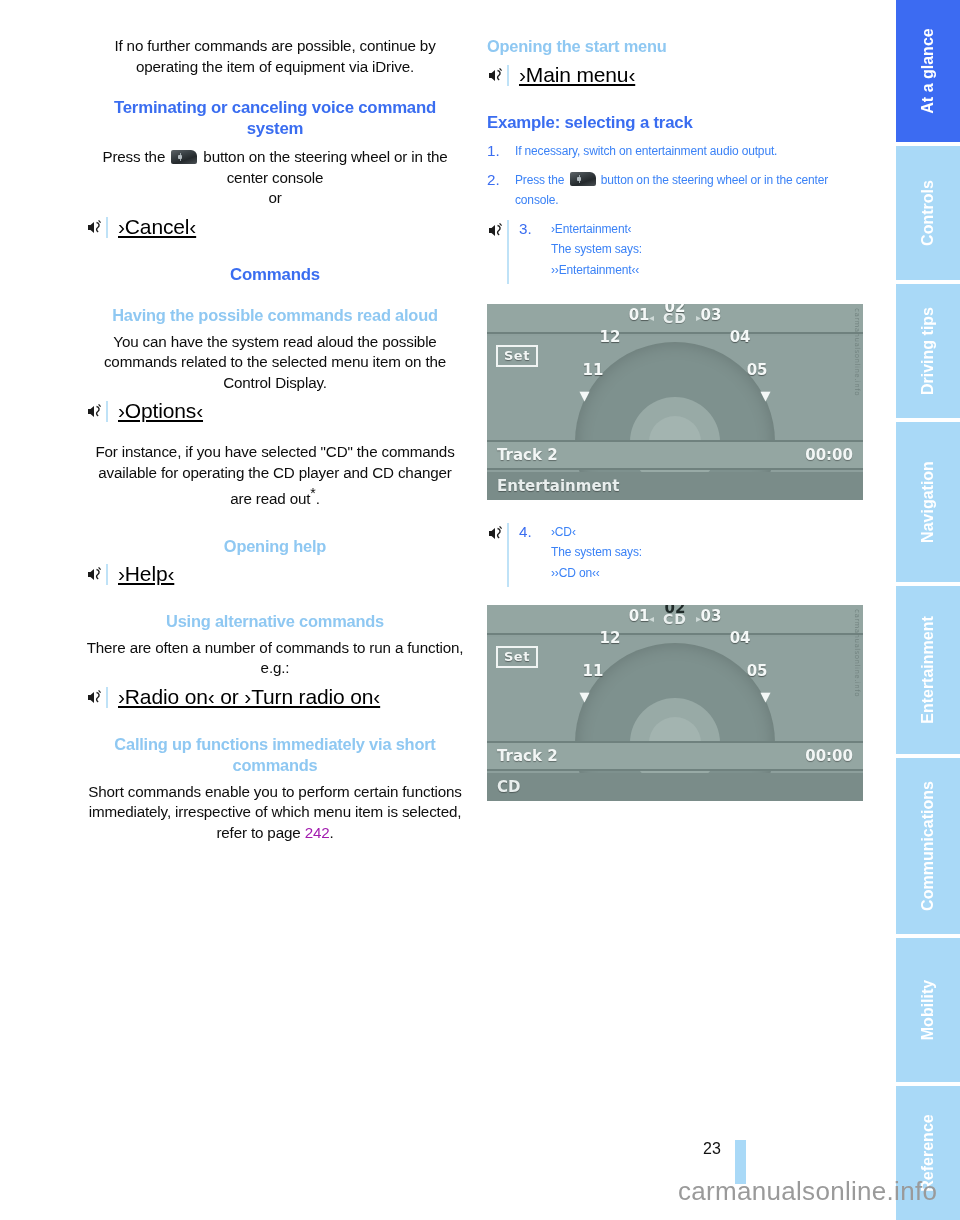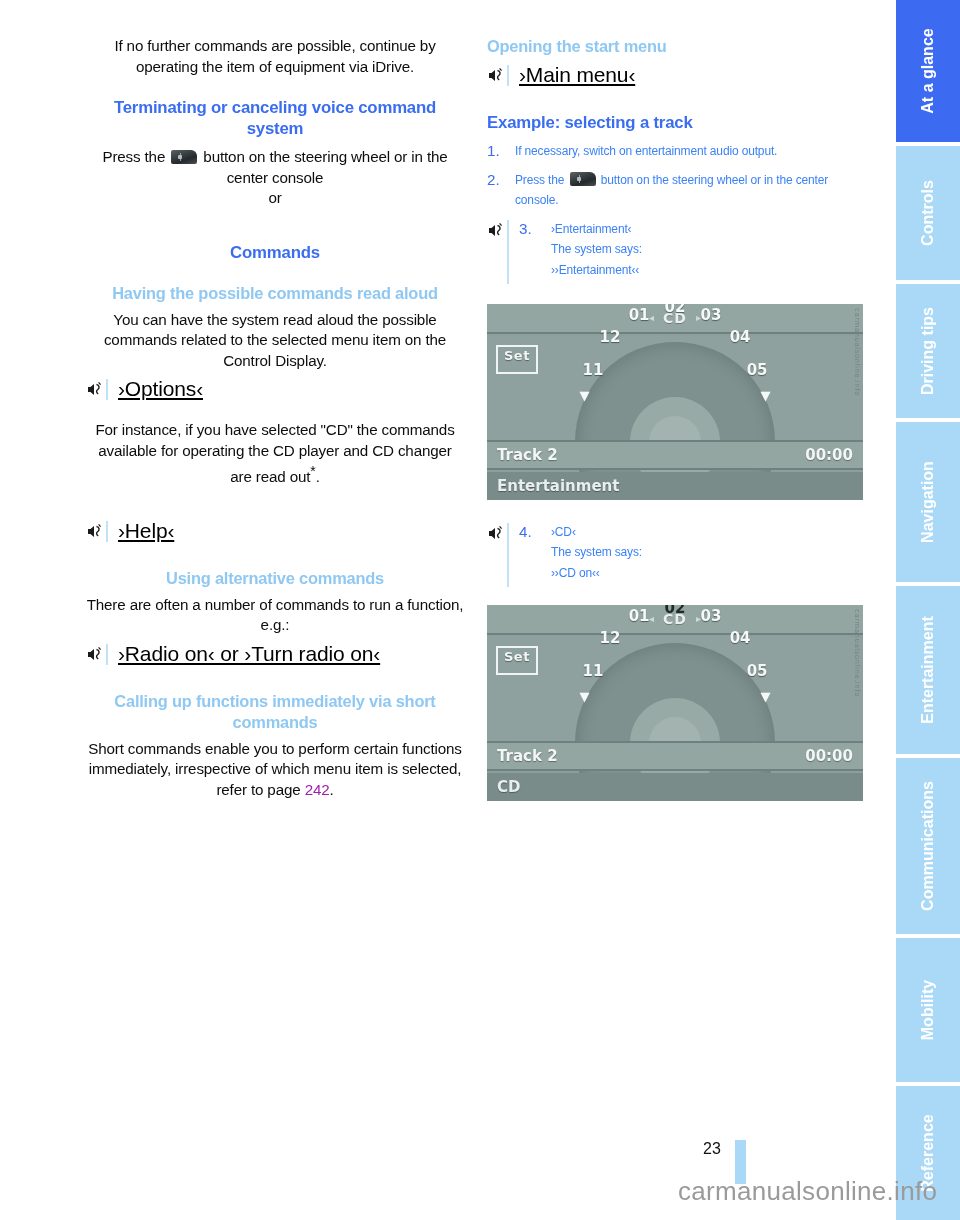--- a/index.html
+++ b/index.html
@@ -164,21 +164,21 @@
     color: #cfdad8; font-size: 10px;
   }
   .idrive .stage {
     position: absolute; left: 0; top: 32px;
     width: 100%; height: 104px;
     background: #8fa19e;
   }
   .idrive .setbox {
     position: absolute; left: 9px; top: 9px;
     border: 2px solid #f0f4f3;
-    padding: 1px 6px 9px 6px;
+    padding: 1px 6px 2px 6px;
     color: #f2f6f5;
     font-size: 13px;
     font-weight: bold;
     letter-spacing: .5px;
     text-shadow: 0 1px 1px rgba(0,0,0,.4);
   }
   .dial {
     position: absolute;
     left: 50%; top: 6px;
     transform: translateX(-50%);
@@ -334,126 +334,140 @@
 
     <div class="gap-md"></div>
 
     <h2 class="head-main">Terminating or canceling voice command system</h2>
 
     <div style="height:8px"></div>
 
     <p class="body-text"><span>Press the </span><span class="sw-btn"></span><span> button on the steering wheel or in the center console</span></p>
 
     <p class="body-text">or</p>
-
-    <div style="height:7px"></div>
-
-
-    <div class="gap-lg"></div>
-
-    <h2 class="head-main">Commands</h2>
-
-    <div class="gap-md"></div>
-
-    <h3 class="head-sub">Having the possible commands read aloud</h3>
-
-    <div style="height:6px"></div>
-
-    <p class="body-text">You can have the system read aloud the possible commands related to the selected menu item on the Control Display.</p>
 
     <div style="height:7px"></div>
 
     <div class="vc-row">
       <span class="vc-icon">
         <span class="glyph">
           <svg width="17" height="21" viewBox="0 0 17 21">
             <path d="M2 8 L2 13 L4.5 13 L8 16 L8 5 L4.5 8 Z" fill="#1b1b1b"></path>
             <path d="M10.5 5.5 C13.5 6 13.8 9 11.8 10.5 C10 11.8 10.2 13.8 12.2 14.8" stroke="#1b1b1b" stroke-width="1.4" fill="none"></path>
             <path d="M12.6 3.4 L14.6 5.6" stroke="#1b1b1b" stroke-width="1.2" fill="none"></path>
           </svg>
         </span>
         <span class="bar"></span>
       </span>
-      <span class="vc-text">›Options‹</span>
-    </div>
+      <span class="vc-text">›Cancel‹</span>
+    </div>
+
+    <div class="gap-lg"></div>
+
+    <h2 class="head-main">Commands</h2>
 
     <div class="gap-md"></div>
 
-    <p class="body-text"><span>For instance, if you have selected "CD" the commands available for operating the CD player and CD changer are read out</span><sup style="font-size:14px">*</sup><span>.</span></p>
-
-    <div class="gap-lg"></div>
-
+    <h3 class="head-sub">Having the possible commands read aloud</h3>
 
     <div style="height:6px"></div>
+
+    <p class="body-text">You can have the system read aloud the possible commands related to the selected menu item on the Control Display.</p>
+
+    <div style="height:7px"></div>
 
     <div class="vc-row">
       <span class="vc-icon">
         <span class="glyph">
           <svg width="17" height="21" viewBox="0 0 17 21">
             <path d="M2 8 L2 13 L4.5 13 L8 16 L8 5 L4.5 8 Z" fill="#1b1b1b"></path>
             <path d="M10.5 5.5 C13.5 6 13.8 9 11.8 10.5 C10 11.8 10.2 13.8 12.2 14.8" stroke="#1b1b1b" stroke-width="1.4" fill="none"></path>
             <path d="M12.6 3.4 L14.6 5.6" stroke="#1b1b1b" stroke-width="1.2" fill="none"></path>
           </svg>
         </span>
         <span class="bar"></span>
       </span>
-      <span class="vc-text">›Help‹</span>
-    </div>
+      <span class="vc-text">›Options‹</span>
+    </div>
+
+    <div class="gap-md"></div>
+
+    <p class="body-text"><span>For instance, if you have selected "CD" the commands available for operating the CD player and CD changer are read out</span><sup style="font-size:14px">*</sup><span>.</span></p>
 
     <div class="gap-lg"></div>
 
-    <h3 class="head-sub">Using alternative commands</h3>
+    <h3 class="head-sub">Opening help</h3>
 
     <div style="height:6px"></div>
-
-    <p class="body-text">There are often a number of commands to run a function, e.g.:</p>
-
-    <div style="height:7px"></div>
 
     <div class="vc-row">
       <span class="vc-icon">
         <span class="glyph">
           <svg width="17" height="21" viewBox="0 0 17 21">
             <path d="M2 8 L2 13 L4.5 13 L8 16 L8 5 L4.5 8 Z" fill="#1b1b1b"></path>
             <path d="M10.5 5.5 C13.5 6 13.8 9 11.8 10.5 C10 11.8 10.2 13.8 12.2 14.8" stroke="#1b1b1b" stroke-width="1.4" fill="none"></path>
             <path d="M12.6 3.4 L14.6 5.6" stroke="#1b1b1b" stroke-width="1.2" fill="none"></path>
           </svg>
         </span>
         <span class="bar"></span>
       </span>
-      <span class="vc-text">›Radio on‹  or ›Turn radio on‹</span>
+      <span class="vc-text">›Help‹</span>
     </div>
 
     <div class="gap-lg"></div>
 
-    <h3 class="head-sub">Calling up functions immediately via short commands</h3>
+    <h3 class="head-sub">Using alternative commands</h3>
 
     <div style="height:6px"></div>
 
-    <p class="body-text"><span>Short commands enable you to perform certain functions immediately, irrespective of which menu item is selected, refer to page </span><span class="pageref">242</span><span>.</span></p>
-
-  </div>
-
-  <div class="col col-right">
-
-    <h3 class="head-sub">Opening the start menu</h3>
+    <p class="body-text">There are often a number of commands to run a function, e.g.:</p>
 
     <div style="height:7px"></div>
 
     <div class="vc-row">
       <span class="vc-icon">
         <span class="glyph">
           <svg width="17" height="21" viewBox="0 0 17 21">
             <path d="M2 8 L2 13 L4.5 13 L8 16 L8 5 L4.5 8 Z" fill="#1b1b1b"></path>
             <path d="M10.5 5.5 C13.5 6 13.8 9 11.8 10.5 C10 11.8 10.2 13.8 12.2 14.8" stroke="#1b1b1b" stroke-width="1.4" fill="none"></path>
             <path d="M12.6 3.4 L14.6 5.6" stroke="#1b1b1b" stroke-width="1.2" fill="none"></path>
           </svg>
         </span>
         <span class="bar"></span>
       </span>
+      <span class="vc-text">›Radio on‹  or ›Turn radio on‹</span>
+    </div>
+
+    <div class="gap-lg"></div>
+
+    <h3 class="head-sub">Calling up functions immediately via short commands</h3>
+
+    <div style="height:6px"></div>
+
+    <p class="body-text"><span>Short commands enable you to perform certain functions immediately, irrespective of which menu item is selected, refer to page </span><span class="pageref">242</span><span>.</span></p>
+
+  </div>
+
+  <div class="col col-right">
+
+    <h3 class="head-sub">Opening the start menu</h3>
+
+    <div style="height:7px"></div>
+
+    <div class="vc-row">
+      <span class="vc-icon">
+        <span class="glyph">
+          <svg width="17" height="21" viewBox="0 0 17 21">
+            <path d="M2 8 L2 13 L4.5 13 L8 16 L8 5 L4.5 8 Z" fill="#1b1b1b"></path>
+            <path d="M10.5 5.5 C13.5 6 13.8 9 11.8 10.5 C10 11.8 10.2 13.8 12.2 14.8" stroke="#1b1b1b" stroke-width="1.4" fill="none"></path>
+            <path d="M12.6 3.4 L14.6 5.6" stroke="#1b1b1b" stroke-width="1.2" fill="none"></path>
+          </svg>
+        </span>
+        <span class="bar"></span>
+      </span>
       <span class="vc-text">›Main menu‹</span>
     </div>
 
     <div class="gap-lg"></div>
 
     <h2 class="head-main">Example: selecting a track</h2>
 
     <div style="height:8px"></div>
 
     <div class="step">

